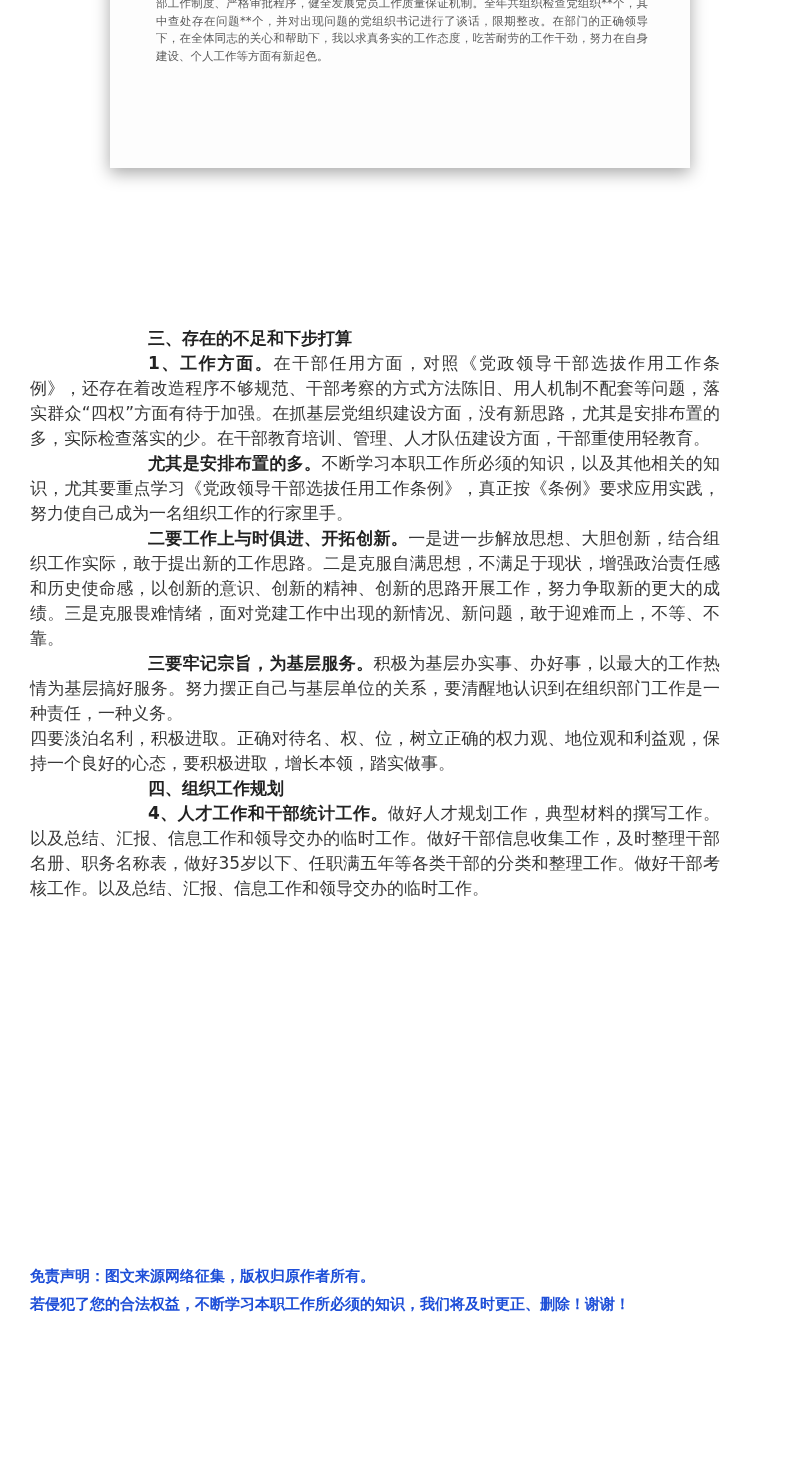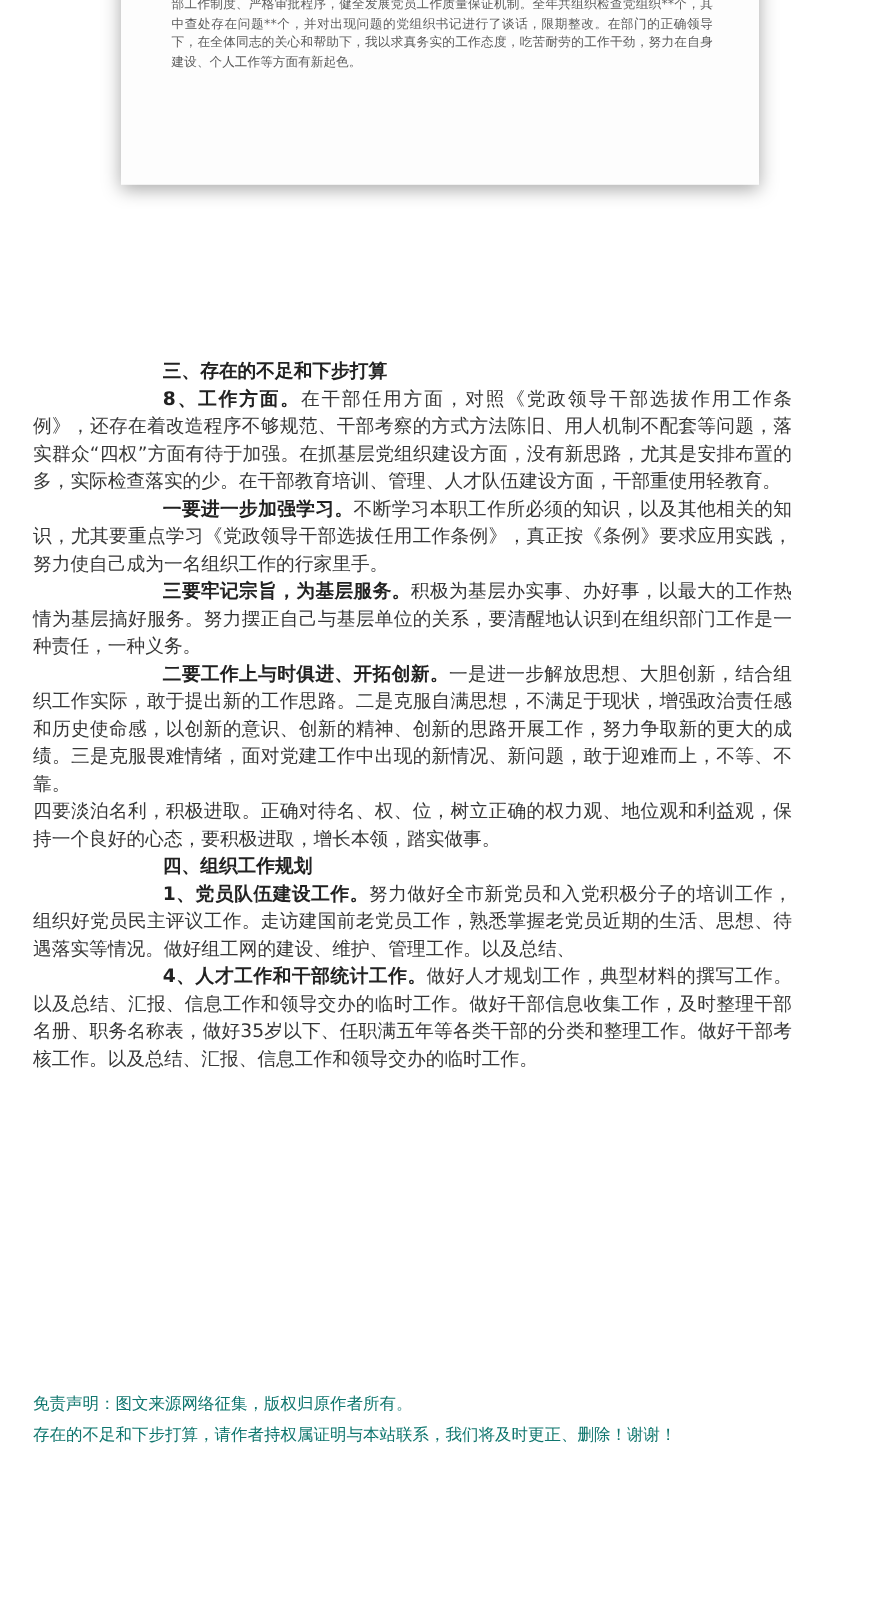--- a/index.html
+++ b/index.html
@@ -52,38 +52,38 @@
   .article b { font-weight: 700; color: #222222; }
 
   
   .disclaimer {
     position: absolute;
     left: 30px;
     top: 1262px;
     width: 740px;
     font-size: 15px;
     line-height: 28px;
-    color: #0f766e;
+    color: #1d4ed8;
+    font-weight: bold;
   }
 </style>
 </head>
 <body>
 
 <div class="doc-card">
   <div class="doc-card-text">部工作制度、严格审批程序，健全发展党员工作质量保证机制。全年共组织检查党组织**个，其中查处存在问题**个，并对出现问题的党组织书记进行了谈话，限期整改。在部门的正确领导下，在全体同志的关心和帮助下，我以求真务实的工作态度，吃苦耐劳的工作干劲，努力在自身建设、个人工作等方面有新起色。</div>
 </div>
 
 <div class="article">
     <p><b>三、存在的不足和下步打算</b></p>
-    <p><b>8、工作方面。</b><span>在干部任用方面，对照《党政领导干部选拔作用工作条例》，还存在着改造程序不够规范、干部考察的方式方法陈旧、用人机制不配套等问题，落实群众“四权”方面有待于加强。在抓基层党组织建设方面，没有新思路，尤其是安排布置的多，实际检查落实的少。在干部教育培训、管理、人才队伍建设方面，干部重使用轻教育。</span></p>
-    <p><b>一要进一步加强学习。</b><span>不断学习本职工作所必须的知识，以及其他相关的知识，尤其要重点学习《党政领导干部选拔任用工作条例》，真正按《条例》要求应用实践，努力使自己成为一名组织工作的行家里手。</span></p>
+    <p><b>1、工作方面。</b><span>在干部任用方面，对照《党政领导干部选拔作用工作条例》，还存在着改造程序不够规范、干部考察的方式方法陈旧、用人机制不配套等问题，落实群众“四权”方面有待于加强。在抓基层党组织建设方面，没有新思路，尤其是安排布置的多，实际检查落实的少。在干部教育培训、管理、人才队伍建设方面，干部重使用轻教育。</span></p>
+    <p><b>尤其是安排布置的多。</b><span>不断学习本职工作所必须的知识，以及其他相关的知识，尤其要重点学习《党政领导干部选拔任用工作条例》，真正按《条例》要求应用实践，努力使自己成为一名组织工作的行家里手。</span></p>
+    <p><b>二要工作上与时俱进、开拓创新。</b><span>一是进一步解放思想、大胆创新，结合组织工作实际，敢于提出新的工作思路。二是克服自满思想，不满足于现状，增强政治责任感和历史使命感，以创新的意识、创新的精神、创新的思路开展工作，努力争取新的更大的成绩。三是克服畏难情绪，面对党建工作中出现的新情况、新问题，敢于迎难而上，不等、不靠。</span></p>
     <p><b>三要牢记宗旨，为基层服务。</b><span>积极为基层办实事、办好事，以最大的工作热情为基层搞好服务。努力摆正自己与基层单位的关系，要清醒地认识到在组织部门工作是一种责任，一种义务。</span></p>
-    <p><b>二要工作上与时俱进、开拓创新。</b><span>一是进一步解放思想、大胆创新，结合组织工作实际，敢于提出新的工作思路。二是克服自满思想，不满足于现状，增强政治责任感和历史使命感，以创新的意识、创新的精神、创新的思路开展工作，努力争取新的更大的成绩。三是克服畏难情绪，面对党建工作中出现的新情况、新问题，敢于迎难而上，不等、不靠。</span></p>
     <p class="flush"><span>四要淡泊名利，积极进取。正确对待名、权、位，树立正确的权力观、地位观和利益观，保持一个良好的心态，要积极进取，增长本领，踏实做事。</span></p>
     <p><b>四、组织工作规划</b></p>
-    <p><b>1、党员队伍建设工作。</b><span>努力做好全市新党员和入党积极分子的培训工作，组织好党员民主评议工作。走访建国前老党员工作，熟悉掌握老党员近期的生活、思想、待遇落实等情况。做好组工网的建设、维护、管理工作。以及总结、</span></p>
     <p><b>4、人才工作和干部统计工作。</b><span>做好人才规划工作，典型材料的撰写工作。以及总结、汇报、信息工作和领导交办的临时工作。做好干部信息收集工作，及时整理干部名册、职务名称表，做好35岁以下、任职满五年等各类干部的分类和整理工作。做好干部考核工作。以及总结、汇报、信息工作和领导交办的临时工作。</span></p>
   </div>
 
 <div class="disclaimer">
   <div>免责声明：图文来源网络征集，版权归原作者所有。</div>
-  <div>存在的不足和下步打算，请作者持权属证明与本站联系，我们将及时更正、删除！谢谢！</div>
+  <div>若侵犯了您的合法权益，不断学习本职工作所必须的知识，我们将及时更正、删除！谢谢！</div>
 </div>
 
 </body></html>

